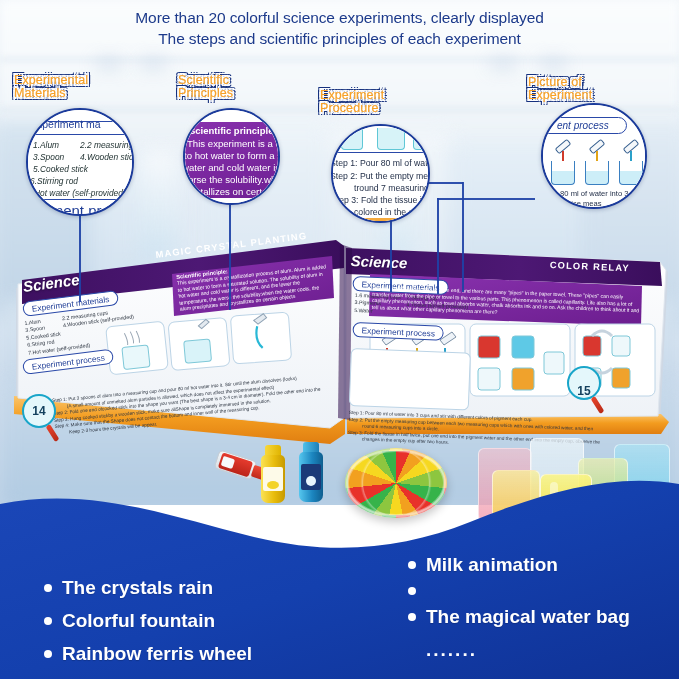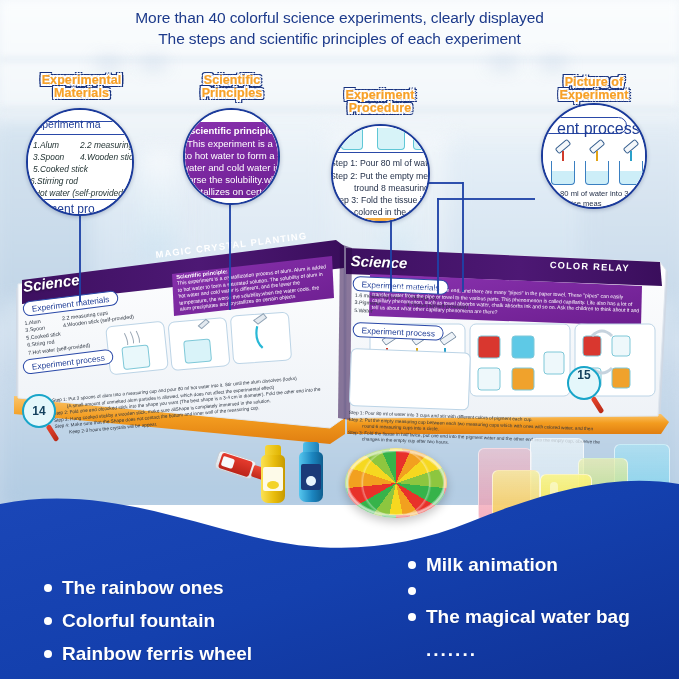--- a/index.html
+++ b/index.html
@@ -45,22 +45,22 @@
     font-weight: 400;
     letter-spacing: -0.1px;
     z-index: 20;
     text-shadow: 0 0 2px rgba(255,255,255,.95), 0 0 5px rgba(255,255,255,.8);
   }
 
   
   .callout-label {
     position: absolute;
     z-index: 26;
-    text-align: center;
-    font-weight: 700;
+    text-align: left;
+    font-weight: 400;
     font-size: 12.5px;
     line-height: 13px;
     color: #F7A128;
     letter-spacing: .1px;
     -webkit-text-stroke: 0.2px #F7A128;
     text-shadow:
       -1.6px -1.6px 0 #ffffff,  1.6px -1.6px 0 #ffffff,
       -1.6px  1.6px 0 #ffffff,  1.6px  1.6px 0 #ffffff,
       -1.6px 0 0 #ffffff, 1.6px 0 0 #ffffff, 0 -1.6px 0 #ffffff, 0 1.6px 0 #ffffff,
       -2.8px -2.8px 0 #16317e,  2.8px -2.8px 0 #16317e,
@@ -156,21 +156,21 @@
     <div class="shelf-line" style="left:0;top:58px;width:679px;"></div>
     <div class="smear" style="left:96px;top:60px;width:26px;height:8px;background:#b9cbe0;"></div>
     <div class="smear" style="left:140px;top:60px;width:26px;height:8px;background:#b9cbe0;"></div>
     <div class="smear" style="left:490px;top:60px;width:26px;height:8px;background:#b9cbe0;"></div>
     <div class="smear" style="left:540px;top:60px;width:26px;height:8px;background:#b9cbe0;"></div>
     <div class="smear" style="left:140px;top:150px;width:40px;height:110px;background:linear-gradient(180deg,rgba(255,255,255,.9),rgba(200,225,240,.8));border-radius:6px;"></div>
     <div class="smear" style="left:380px;top:165px;width:34px;height:95px;background:linear-gradient(180deg,rgba(255,255,255,.85),rgba(205,228,242,.8));border-radius:6px;"></div>
   </div>
 
   <div class="heading">
-    <div>More than 40 colorful science experiments, clearly displayed</div>
+    <div>More than 20 colorful science experiments, clearly displayed</div>
     <div>The steps and scientific principles of each experiment</div>
   </div>
 
   <div class="conn conn-v" style="left:79px; top:196px; height:106px;"></div>
   <div class="conn conn-v" style="left:229px; top:196px; height:114px;"></div>
   <div class="conn conn-v" style="left:390px; top:182px; height:110px;"></div>
   <div class="conn conn-h" style="left:390px; top:182px; width:73px;"></div>
   <div class="conn conn-v" style="left:462px; top:182px; height:110px;"></div>
   <div class="conn conn-h" style="left:437px; top:198px; width:98px;"></div>
   <div class="conn conn-v" style="left:437px; top:198px; height:96px;"></div>
@@ -187,21 +187,21 @@
 
       <div class="b-list" style="left:5px;top:30px;">1.Alum</div>
       <div class="b-list" style="left:52px;top:30px;">2.2 measuring</div>
       <div class="b-list" style="left:5px;top:42px;">3.Spoon</div>
       <div class="b-list" style="left:52px;top:42px;">4.Wooden stick</div>
       <div class="b-list" style="left:5px;top:54px;">5.Cooked stick</div>
       <div class="b-list" style="left:2px;top:66px;">6.Stirring rod</div>
       <div class="b-list" style="left:-1px;top:78px;">7.Hot water (self-provided)</div>
 
       <div style="position:absolute;left:-6px;top:89px;width:125px;height:1px;background:#2a49a8;"></div>
-      <div style="position:absolute;left:6px;top:92px;color:#1f3d96;font-size:12px;white-space:nowrap;">eriment pro</div>
+      <div style="position:absolute;left:6px;top:92px;color:#1f3d96;font-size:15px;white-space:nowrap;">eriment pro</div>
     </div>
   </div>
 
   <div class="callout-label" style="left:178px; top:74px; width:108px;">
     <div>Scientific</div>
     <div>Principles</div>
   </div>
   <div class="bubble" style="left:183px; top:108px; width:97px; height:97px;">
     <div class="bubble-inner" style="background:#ffffff;">
       <div class="purple-box" style="left:-6px;top:12px;width:112px;height:76px;">
@@ -221,36 +221,36 @@
   </div>
   <div class="bubble" style="left:331px; top:124px; width:99px; height:99px;">
     <div class="bubble-inner" style="background:#ffffff;">
       <div style="position:absolute;left:8px;top:2px;width:22px;height:22px;border:1.3px solid #5fc7d6;border-top:none;border-radius:0 0 4px 4px;background:#d7f3f8;"></div>
       <div style="position:absolute;left:44px;top:2px;width:28px;height:22px;border:1.3px solid #5fc7d6;border-top:none;border-radius:0 0 4px 4px;background:#d7f3f8;"></div>
       <div style="position:absolute;left:80px;top:2px;width:22px;height:22px;border:1.3px solid #5fc7d6;border-top:none;border-radius:0 0 4px 4px;background:#d7f3f8;"></div>
       <div style="position:absolute;left:-4px;top:26px;width:112px;height:1.2px;background:#2a49a8;"></div>
 
       <div class="step-line" style="position:absolute;left:-3px;top:31px;">Step 1: Pour 80 ml of wate</div>
       <div class="step-line" style="position:absolute;left:-3px;top:44px;">Step 2: Put the empty mea</div>
-      <div class="step-line" style="position:absolute;left:21px;top:56px;">tround 8 measuring</div>
+      <div class="step-line" style="position:absolute;left:21px;top:56px;">tround 7 measuring</div>
       <div class="step-line" style="position:absolute;left:-2px;top:68px;">Step 3: Fold the tissue in h</div>
       <div class="step-line" style="position:absolute;left:21px;top:80px;">colored in the e</div>
 
       <div style="position:absolute;left:0;top:92px;width:99px;height:10px;background:#F5A93C;"></div>
     </div>
   </div>
 
   <div class="callout-label" style="left:528px; top:76px; width:132px;">
     <div>Picture of</div>
     <div>Experiment</div>
   </div>
   <div class="bubble" style="left:541px; top:103px; width:106px; height:106px;">
     <div class="bubble-inner" style="background:#ffffff;">
       <div style="position:absolute;left:-8px;top:12px;width:92px;height:17px;border:1.4px solid #2a49a8;border-radius:10px;"></div>
-      <div style="position:absolute;left:14px;top:15px;color:#1f3d96;font-size:16px;white-space:nowrap;">ent process</div>
+      <div style="position:absolute;left:14px;top:15px;color:#1f3d96;font-size:10px;white-space:nowrap;font-style:italic;">ent process</div>
 
       <div style="position:absolute;left:8px;top:56px;width:24px;height:24px;border:1.2px solid #3a7fc1;border-top:none;border-radius:0 0 4px 4px;background:linear-gradient(180deg,#ffffff 45%,#cdeef8 45%);"></div>
       <div style="position:absolute;left:12px;top:38px;width:16px;height:7px;background:#f4f7fa;border:1.1px solid #355e8e;border-radius:2px;transform:rotate(-40deg);"></div>
       <div style="position:absolute;left:19px;top:46px;width:2px;height:10px;background:#cf3a2a;"></div>
 
       <div style="position:absolute;left:42px;top:56px;width:24px;height:24px;border:1.2px solid #3a7fc1;border-top:none;border-radius:0 0 4px 4px;background:linear-gradient(180deg,#ffffff 45%,#cdeef8 45%);"></div>
       <div style="position:absolute;left:46px;top:38px;width:16px;height:7px;background:#f4f7fa;border:1.1px solid #355e8e;border-radius:2px;transform:rotate(-40deg);"></div>
       <div style="position:absolute;left:53px;top:46px;width:2px;height:10px;background:#e2a417;"></div>
 
       <div style="position:absolute;left:76px;top:56px;width:24px;height:24px;border:1.2px solid #3a7fc1;border-top:none;border-radius:0 0 4px 4px;background:linear-gradient(180deg,#ffffff 45%,#cdeef8 45%);"></div>
@@ -434,21 +434,21 @@
       <div style="position:absolute;left:6px;top:120px;width:120px;height:58px;border:1px solid #bcd4e6;border-radius:6px;background:#fff;transform:rotate(2.2deg);transform-origin:left top;"></div>
 
       <div style="position:absolute;left:4px;top:182px;width:300px;transform:rotate(2.2deg);transform-origin:left top;color:#2c3440;font-size:4.7px;line-height:6.6px;">
         <div>Step 1: Pour 80 ml of water into 3 cups and stir with different colors of pigment each cup.</div>
         <div>Step 2: Put the empty measuring cup between each two measuring cups which with ones with colored water, and then</div>
         <div style="padding-left:14px;">round 6 measuring cups into a circle.</div>
         <div>Step 3: Fold the tissue in half twice, put one end into the pigment water and the other end into the empty cup, observe the</div>
         <div style="padding-left:14px;">changes in the empty cup after two hours.</div>
       </div>
 
-      <div style="position:absolute;left:222px;top:138px;width:34px;height:34px;border-radius:50%;border:2px solid #18a5c9;background:#e4f7fb;display:flex;align-items:flex-start;justify-content:center;">
+      <div style="position:absolute;left:222px;top:138px;width:34px;height:34px;border-radius:50%;border:2px solid #18a5c9;background:#e4f7fb;display:flex;align-items:flex-end;justify-content:center;">
         <span style="color:#14415e;font-size:12px;font-weight:700;">15</span>
       </div>
       <div style="position:absolute;left:250px;top:168px;width:5px;height:18px;background:linear-gradient(180deg,#e8452d,#b82a17);border-radius:2px;transform:rotate(-32deg);"></div>
     </div>
   </div>
 
   <div class="photo" style="left:215px; top:455px; width:60px; height:26px; transform:rotate(18deg);">
     <div style="position:absolute;left:0;top:3px;width:40px;height:20px;border-radius:5px;background:linear-gradient(180deg,#f4f7f9,#d9e0e6);border:1px solid #c6ced6;"></div>
     <div style="position:absolute;left:4px;top:5px;width:32px;height:16px;background:linear-gradient(180deg,#e63b2e,#bb2419);border-radius:3px;"></div>
     <div style="position:absolute;left:38px;top:7px;width:18px;height:12px;background:linear-gradient(180deg,#ef4a36,#c02a1c);border-radius:2px 6px 6px 2px;"></div>
@@ -497,21 +497,21 @@
         </linearGradient>
       </defs>
       <path d="M0,44 C 90,26 170,56 250,76 C 330,96 400,90 470,62 C 540,34 610,12 679,24 L679,219 L0,219 Z" fill="url(#bluePanelGrad)"></path>
     </svg>
   </div>
 
 
   <div class="exp-list" style="left:44px; top:577px;">
     <div class="exp-item">
       <span class="exp-bullet"></span>
-      <span>The rainbow ones</span>
+      <span>The crystals rain</span>
     </div>
     <div class="exp-item">
       <span class="exp-bullet"></span>
       <span>Colorful fountain</span>
     </div>
     <div class="exp-item">
       <span class="exp-bullet"></span>
       <span>Rainbow ferris wheel</span>
     </div>
   </div>

